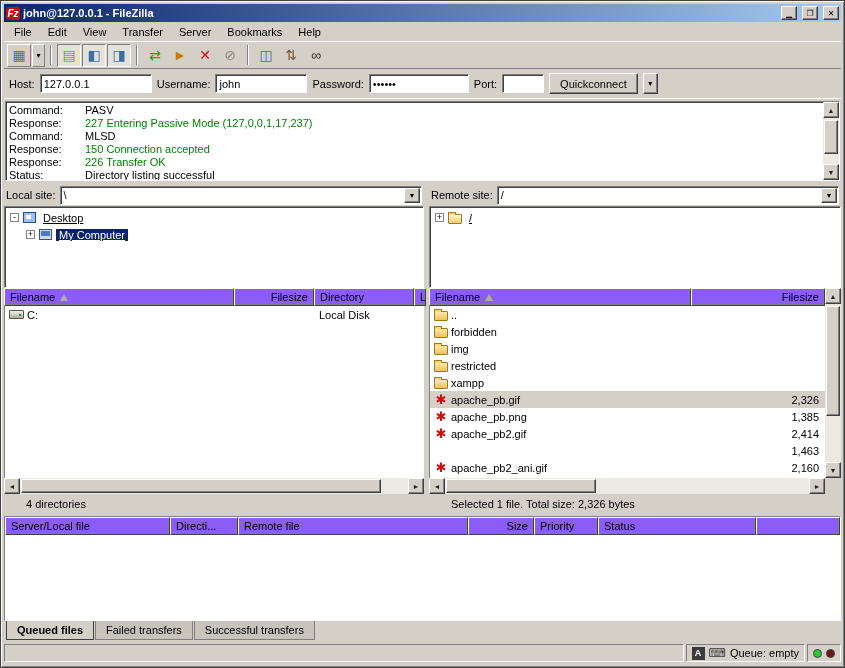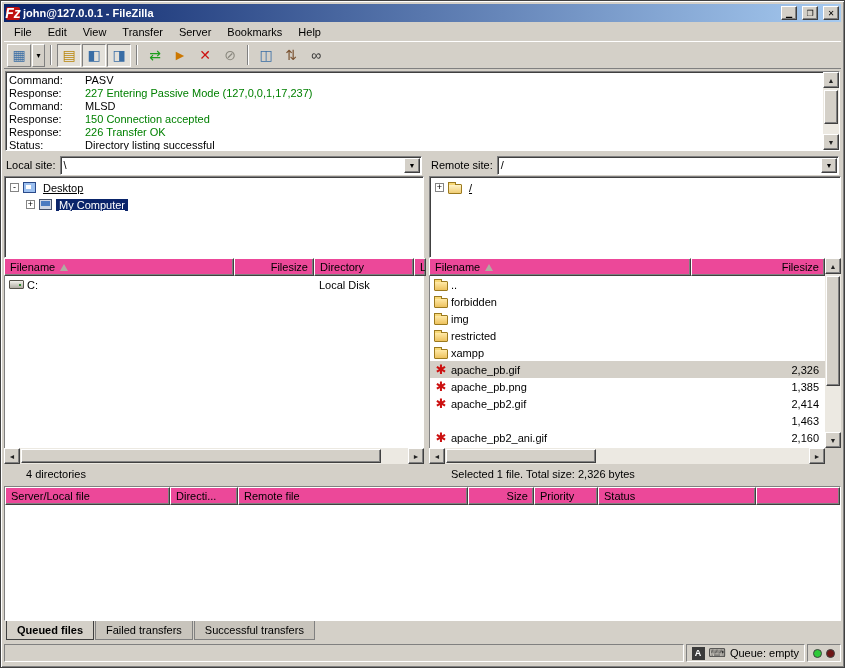--- a/index.html
+++ b/index.html
@@ -12,21 +12,21 @@
     box-shadow: inset 1px 1px 0 #ffffff, inset -1px -1px 0 #808080;
     display:flex;flex-direction:column;overflow:hidden;
   }
 
   
   .raised{background:#d4d0c8;border:1px solid;border-color:#ffffff #404040 #404040 #ffffff;box-shadow:inset -1px -1px 0 #808080;}
   .sunken-flat{border:1px solid;border-color:#808080 #ffffff #ffffff #808080;}
 
   
   .titlebar{height:18px;flex:0 0 18px;background:linear-gradient(to right,#0a246a,#a6caf0);display:flex;align-items:center;padding:0 2px;gap:3px;}
-  .title-logo{width:14px;height:13px;background:#bf1010;color:#fff;font-weight:bold;font-style:italic;font-size:14px;display:flex;align-items:center;justify-content:center;border-radius:2px;flex:0 0 14px;text-align:center;}
+  .title-logo{width:14px;height:13px;background:#bf1010;color:#fff;font-weight:bold;font-style:italic;font-size:10px;display:flex;align-items:center;justify-content:center;border-radius:2px;flex:0 0 14px;text-align:center;}
   .title-text{color:#fff;font-weight:bold;flex:1;white-space:nowrap;overflow:hidden;}
   .win-btn{width:16px;height:14px;font-size:8px;display:flex;align-items:center;justify-content:center;margin-left:2px;cursor:default;}
 
   
   .menubar{height:20px;flex:0 0 20px;display:flex;align-items:center;padding:0 2px;border-bottom:1px solid #fff;}
   .menu-item{padding:3px 8px;}
 
   
   .toolbar{height:27px;flex:0 0 27px;display:flex;align-items:center;padding:1px 3px;gap:1px;border-bottom:1px solid #808080;}
   .tb-btn{width:24px;height:23px;display:flex;align-items:center;justify-content:center;font-size:14px;border:1px solid transparent;}
@@ -90,21 +90,21 @@
   .pc-icon::before{content:"";position:absolute;left:1px;right:1px;top:1px;bottom:3px;background:#4a7ac0;}
   .desk-icon{width:13px;height:11px;flex:0 0 13px;border:1px solid #2a4a8a;background:#9cc0f0;position:relative;}
   .desk-icon::before{content:"";position:absolute;left:2px;top:2px;width:5px;height:4px;background:#fff;}
   .drive-icon{width:15px;height:9px;flex:0 0 15px;background:linear-gradient(#f2f0ea,#b0aca2);border:1px solid #55524a;border-radius:1px;position:relative;}
   .drive-icon::after{content:"";position:absolute;right:2px;top:3px;width:2px;height:2px;background:#2d8a2d;}
   .imgfile{width:14px;flex:0 0 14px;color:#cc1111;font-size:13px;line-height:13px;text-align:center;}
   .imgfile::before{content:"✱";}
 
   
   .list-header{height:18px;flex:0 0 18px;display:flex;}
-  .hcell{display:flex;align-items:center;padding:1px 5px;background:#ec4899;border:1px solid;border-color:#ffffff #404040 #404040 #ffffff;box-shadow:inset -1px -1px 0 #808080;overflow:hidden;white-space:nowrap;}
+  .hcell{display:flex;align-items:center;padding:1px 5px;background:#8b5cf6;border:1px solid;border-color:#ffffff #404040 #404040 #ffffff;box-shadow:inset -1px -1px 0 #808080;overflow:hidden;white-space:nowrap;}
   .sort-up{width:0;height:0;border-left:4px solid transparent;border-right:4px solid transparent;border-bottom:7px solid #b0aca2;margin-left:5px;}
   .list-body{flex:1;background:#fff;border-left:1px solid #808080;overflow:hidden;}
   .lrow{height:17px;display:flex;align-items:center;}
   .lrow.sel{background:#d4d0c8;}
   .c-pad{padding-left:4px;display:flex;align-items:center;gap:3px;overflow:hidden;white-space:nowrap;}
   .num{text-align:right;padding-right:6px;}
 
   .l-name{width:230px;flex:0 0 230px;} .l-size{width:80px;flex:0 0 80px;} .l-type{width:100px;flex:0 0 100px;} .l-mod{flex:1;min-width:0;}
   .r-name{width:262px;flex:0 0 262px;} .r-size{flex:1;min-width:0;}
 
@@ -189,20 +189,34 @@
         <span class="ic-blue">◫</span>
       </span>
     <span class="tb-btn">
         <span class="ic-brown">⇅</span>
       </span>
     <span class="tb-btn">
         <span class="ic-dark">∞</span>
       </span>
   </div>
 
+  <div class="quickbar">
+    <label>Host:</label>
+    <input class="qc-input w-host" value="127.0.0.1" style="">
+    <label>Username:</label>
+    <input class="qc-input w-user" value="john" style="">
+    <label>Password:</label>
+    <input class="qc-input w-pass" value="••••••" style="">
+    <label>Port:</label>
+    <input class="qc-input w-port" value="" style="">
+    <button class="qc-btn raised">Quickconnect</button>
+    <span class="qc-dd raised">
+        <span>▼</span>
+      </span>
+  </div>
 
   <div class="logwrap">
     <div class="log-lines">
       <div class="log-line command">
           <span class="log-label">Command:</span>
           <span class="log-text">PASV</span>
         </div>
       <div class="log-line response">
           <span class="log-label">Response:</span>
           <span class="log-text">227 Entering Passive Mode (127,0,0,1,17,237)</span>

